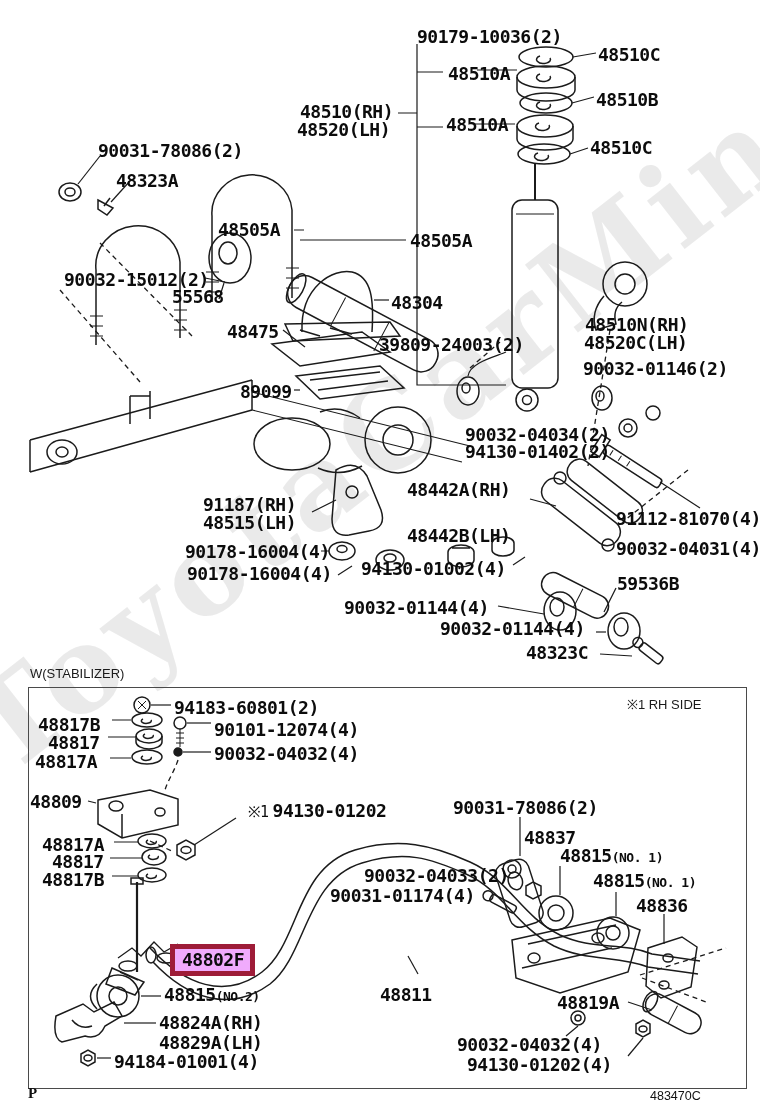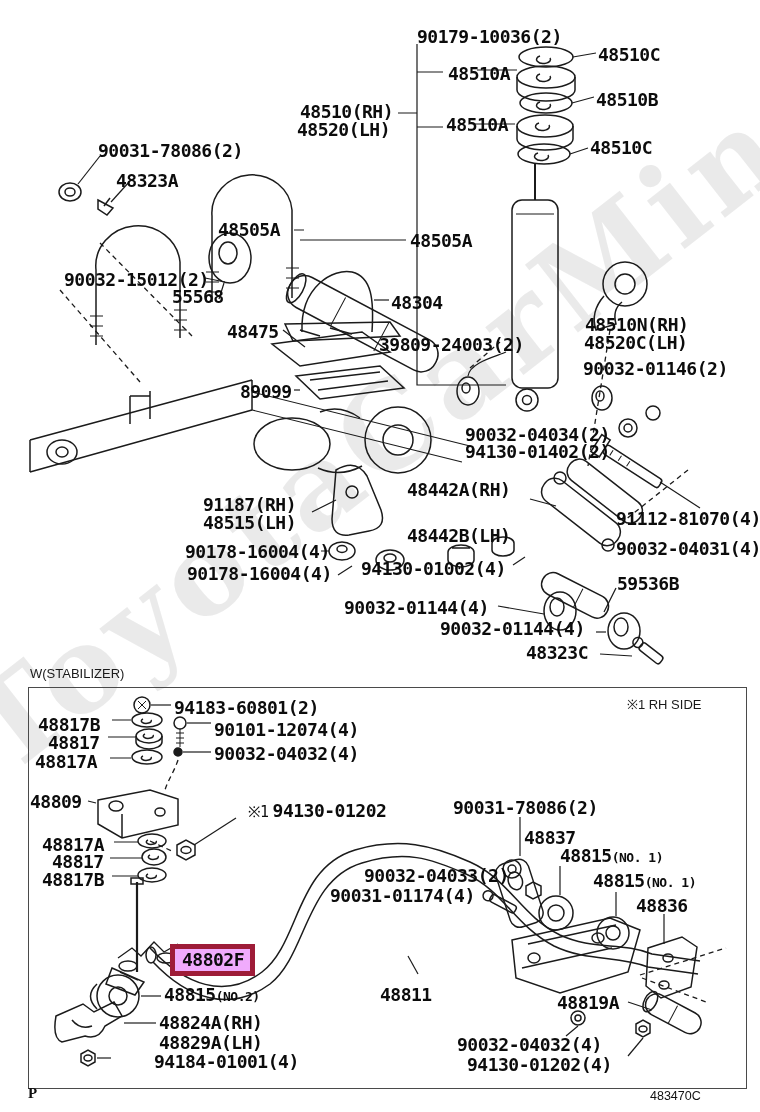--- a/index.html
+++ b/index.html
@@ -323,21 +323,21 @@
       <div class="lbl" style="left: 560px; top: 847px;"><span>48815</span><span class="suf">(NO. 1)</span></div>
       <div class="lbl" style="left: 593px; top: 872px;"><span>48815</span><span class="suf">(NO. 1)</span></div>
       <div class="lbl" style="left: 364px; top: 867px;"><span>90032-04033(2)</span></div>
       <div class="lbl" style="left: 330px; top: 887px;"><span>90031-01174(4)</span></div>
       <div class="lbl" style="left: 636px; top: 897px;"><span>48836</span></div>
       <div class="lbl" style="left: 380px; top: 938px; margin-top: 48px;"><span>48811</span></div>
       <div class="lbl hl" style="left: 170px; top: 944px;"><span>48802F</span></div>
       <div class="lbl" style="left: 164px; top: 986px;"><span>48815</span><span class="suf">(NO.2)</span></div>
       <div class="lbl" style="left: 159px; top: 1014px;"><span>48824A(RH)</span></div>
       <div class="lbl" style="left: 159px; top: 1034px;"><span>48829A(LH)</span></div>
-      <div class="lbl" style="left: 114px; top: 1053px; margin-left: 40px;"><span>94184-01001(4)</span></div>
+      <div class="lbl" style="left: 114px; top: 1053px;"><span>94184-01001(4)</span></div>
       <div class="lbl" style="left: 557px; top: 994px;"><span>48819A</span></div>
       <div class="lbl" style="left: 457px; top: 1036px;"><span>90032-04032(4)</span></div>
       <div class="lbl" style="left: 467px; top: 1056px;"><span>94130-01202(4)</span></div>
     </div>
 
   <div class="footL">P</div>
   <div class="footR">483470C</div>
 </div>
 
 </body></html>

